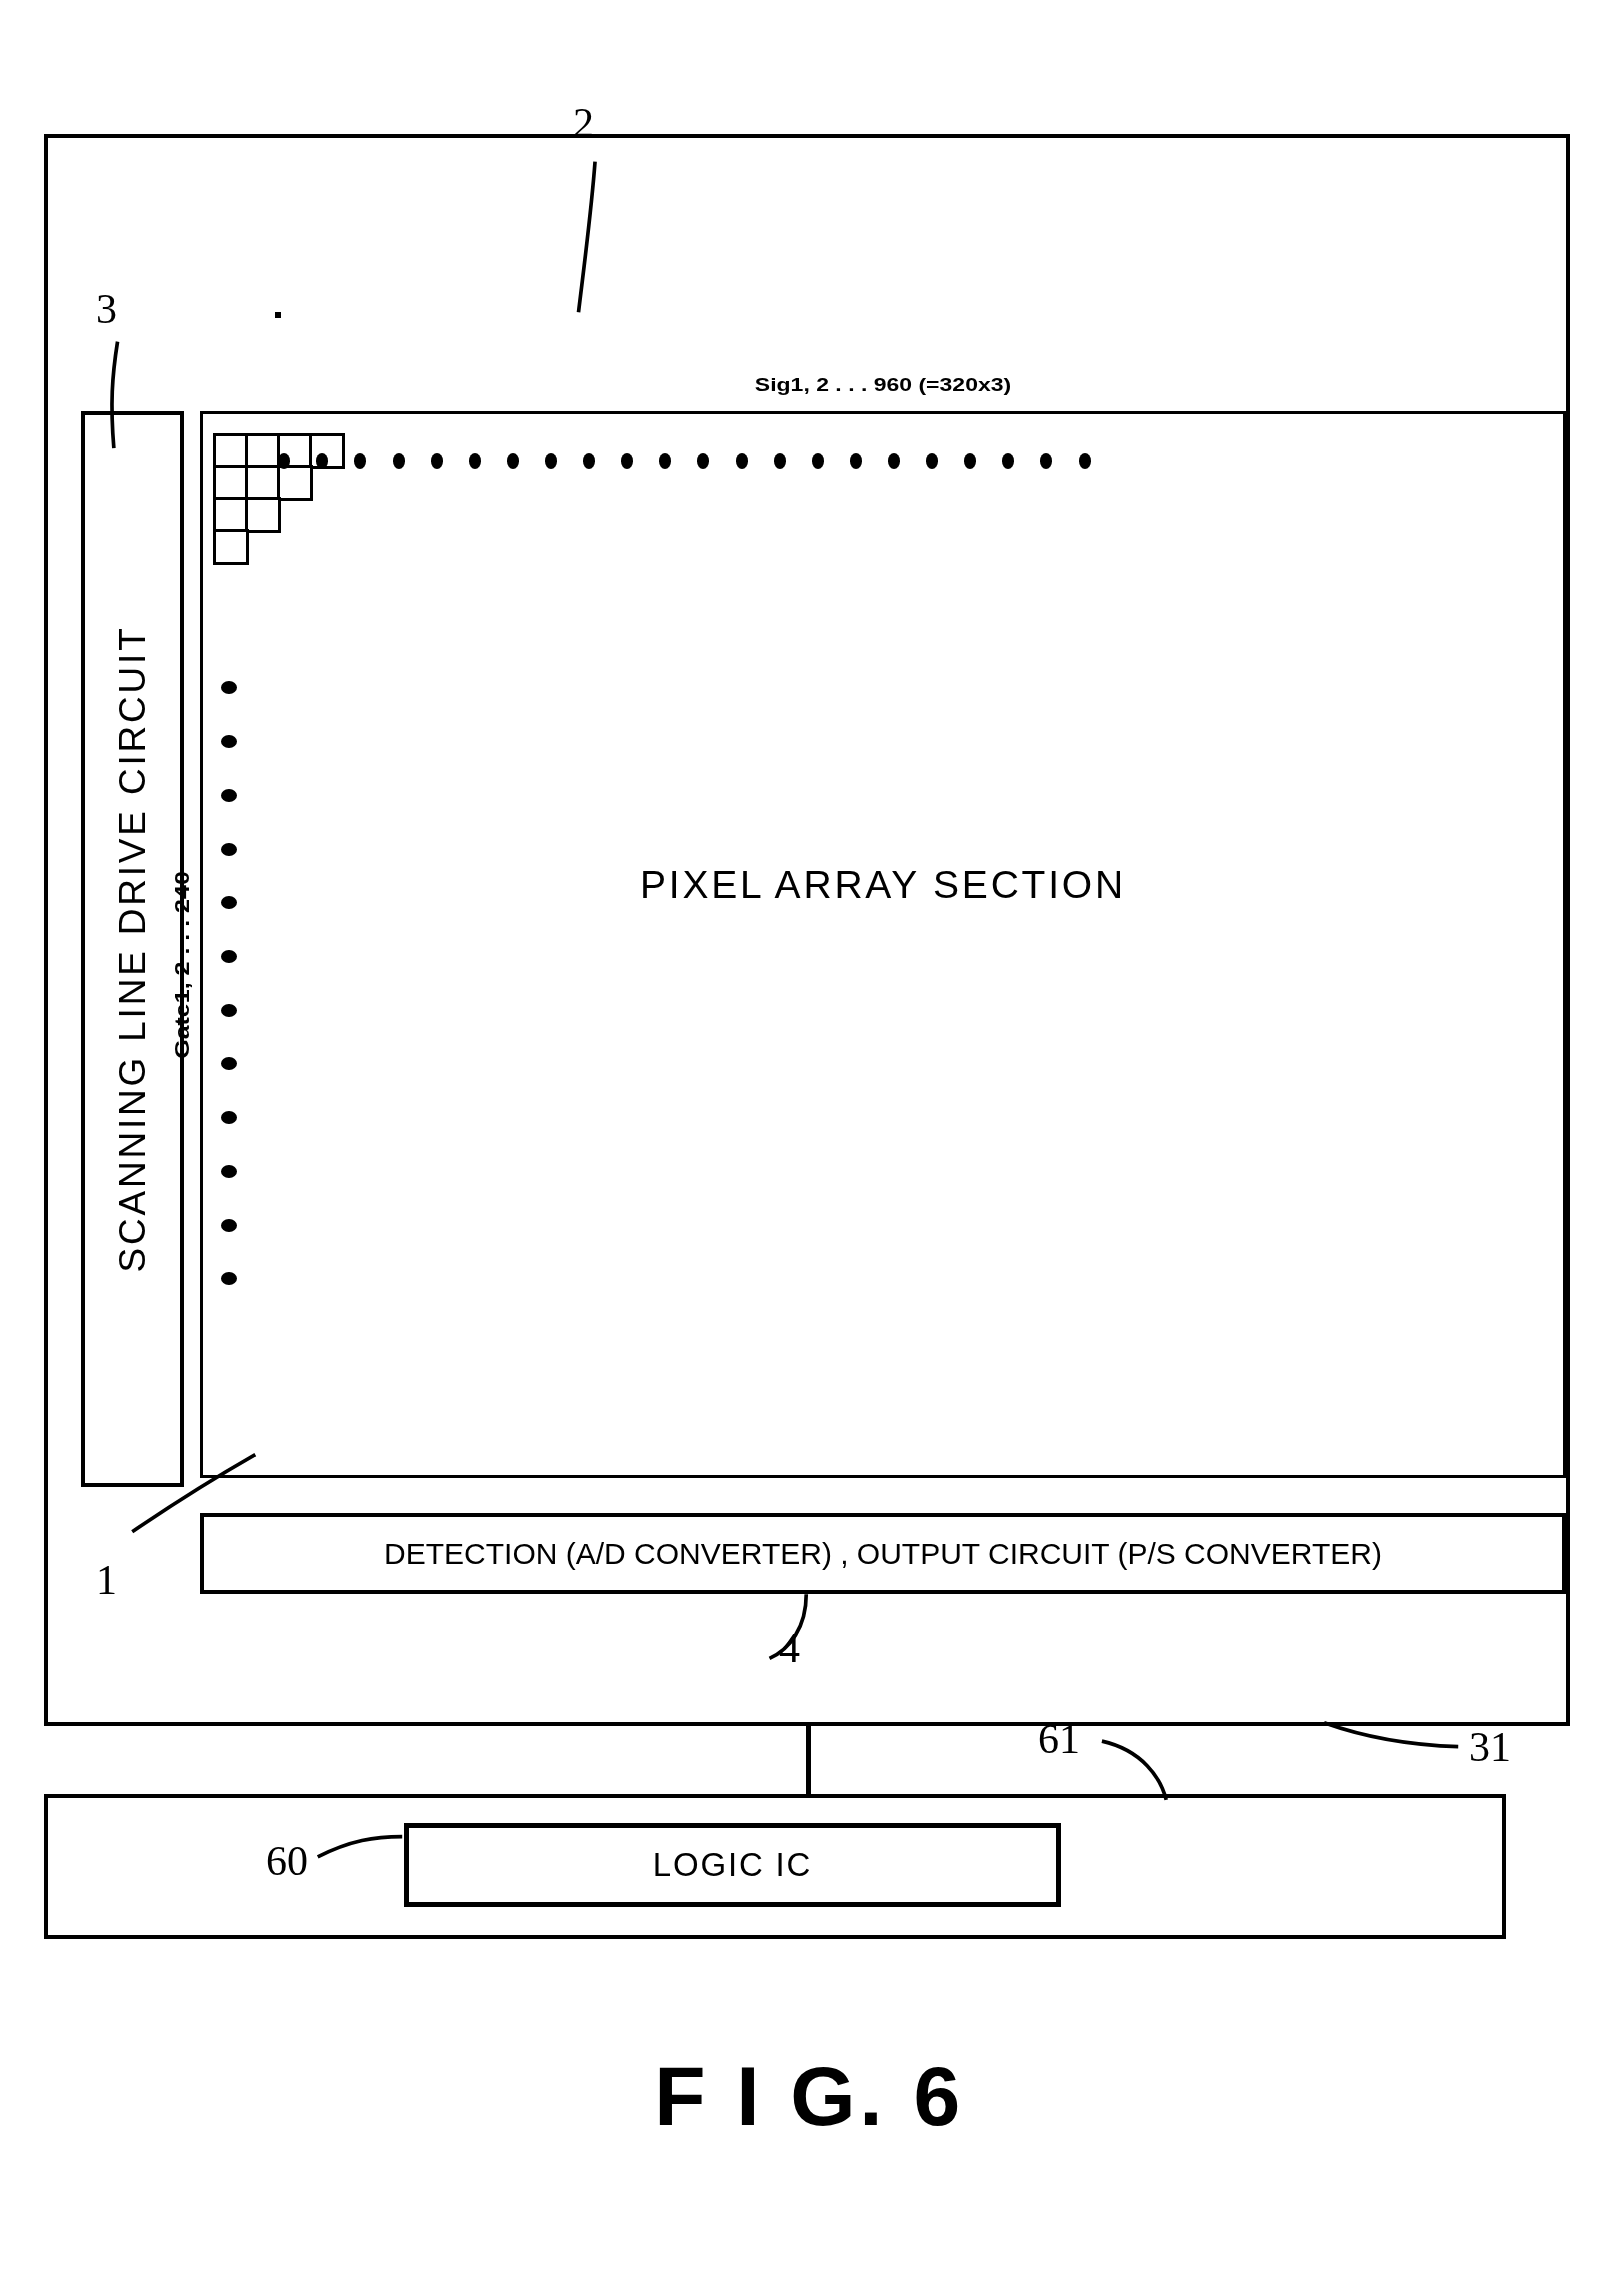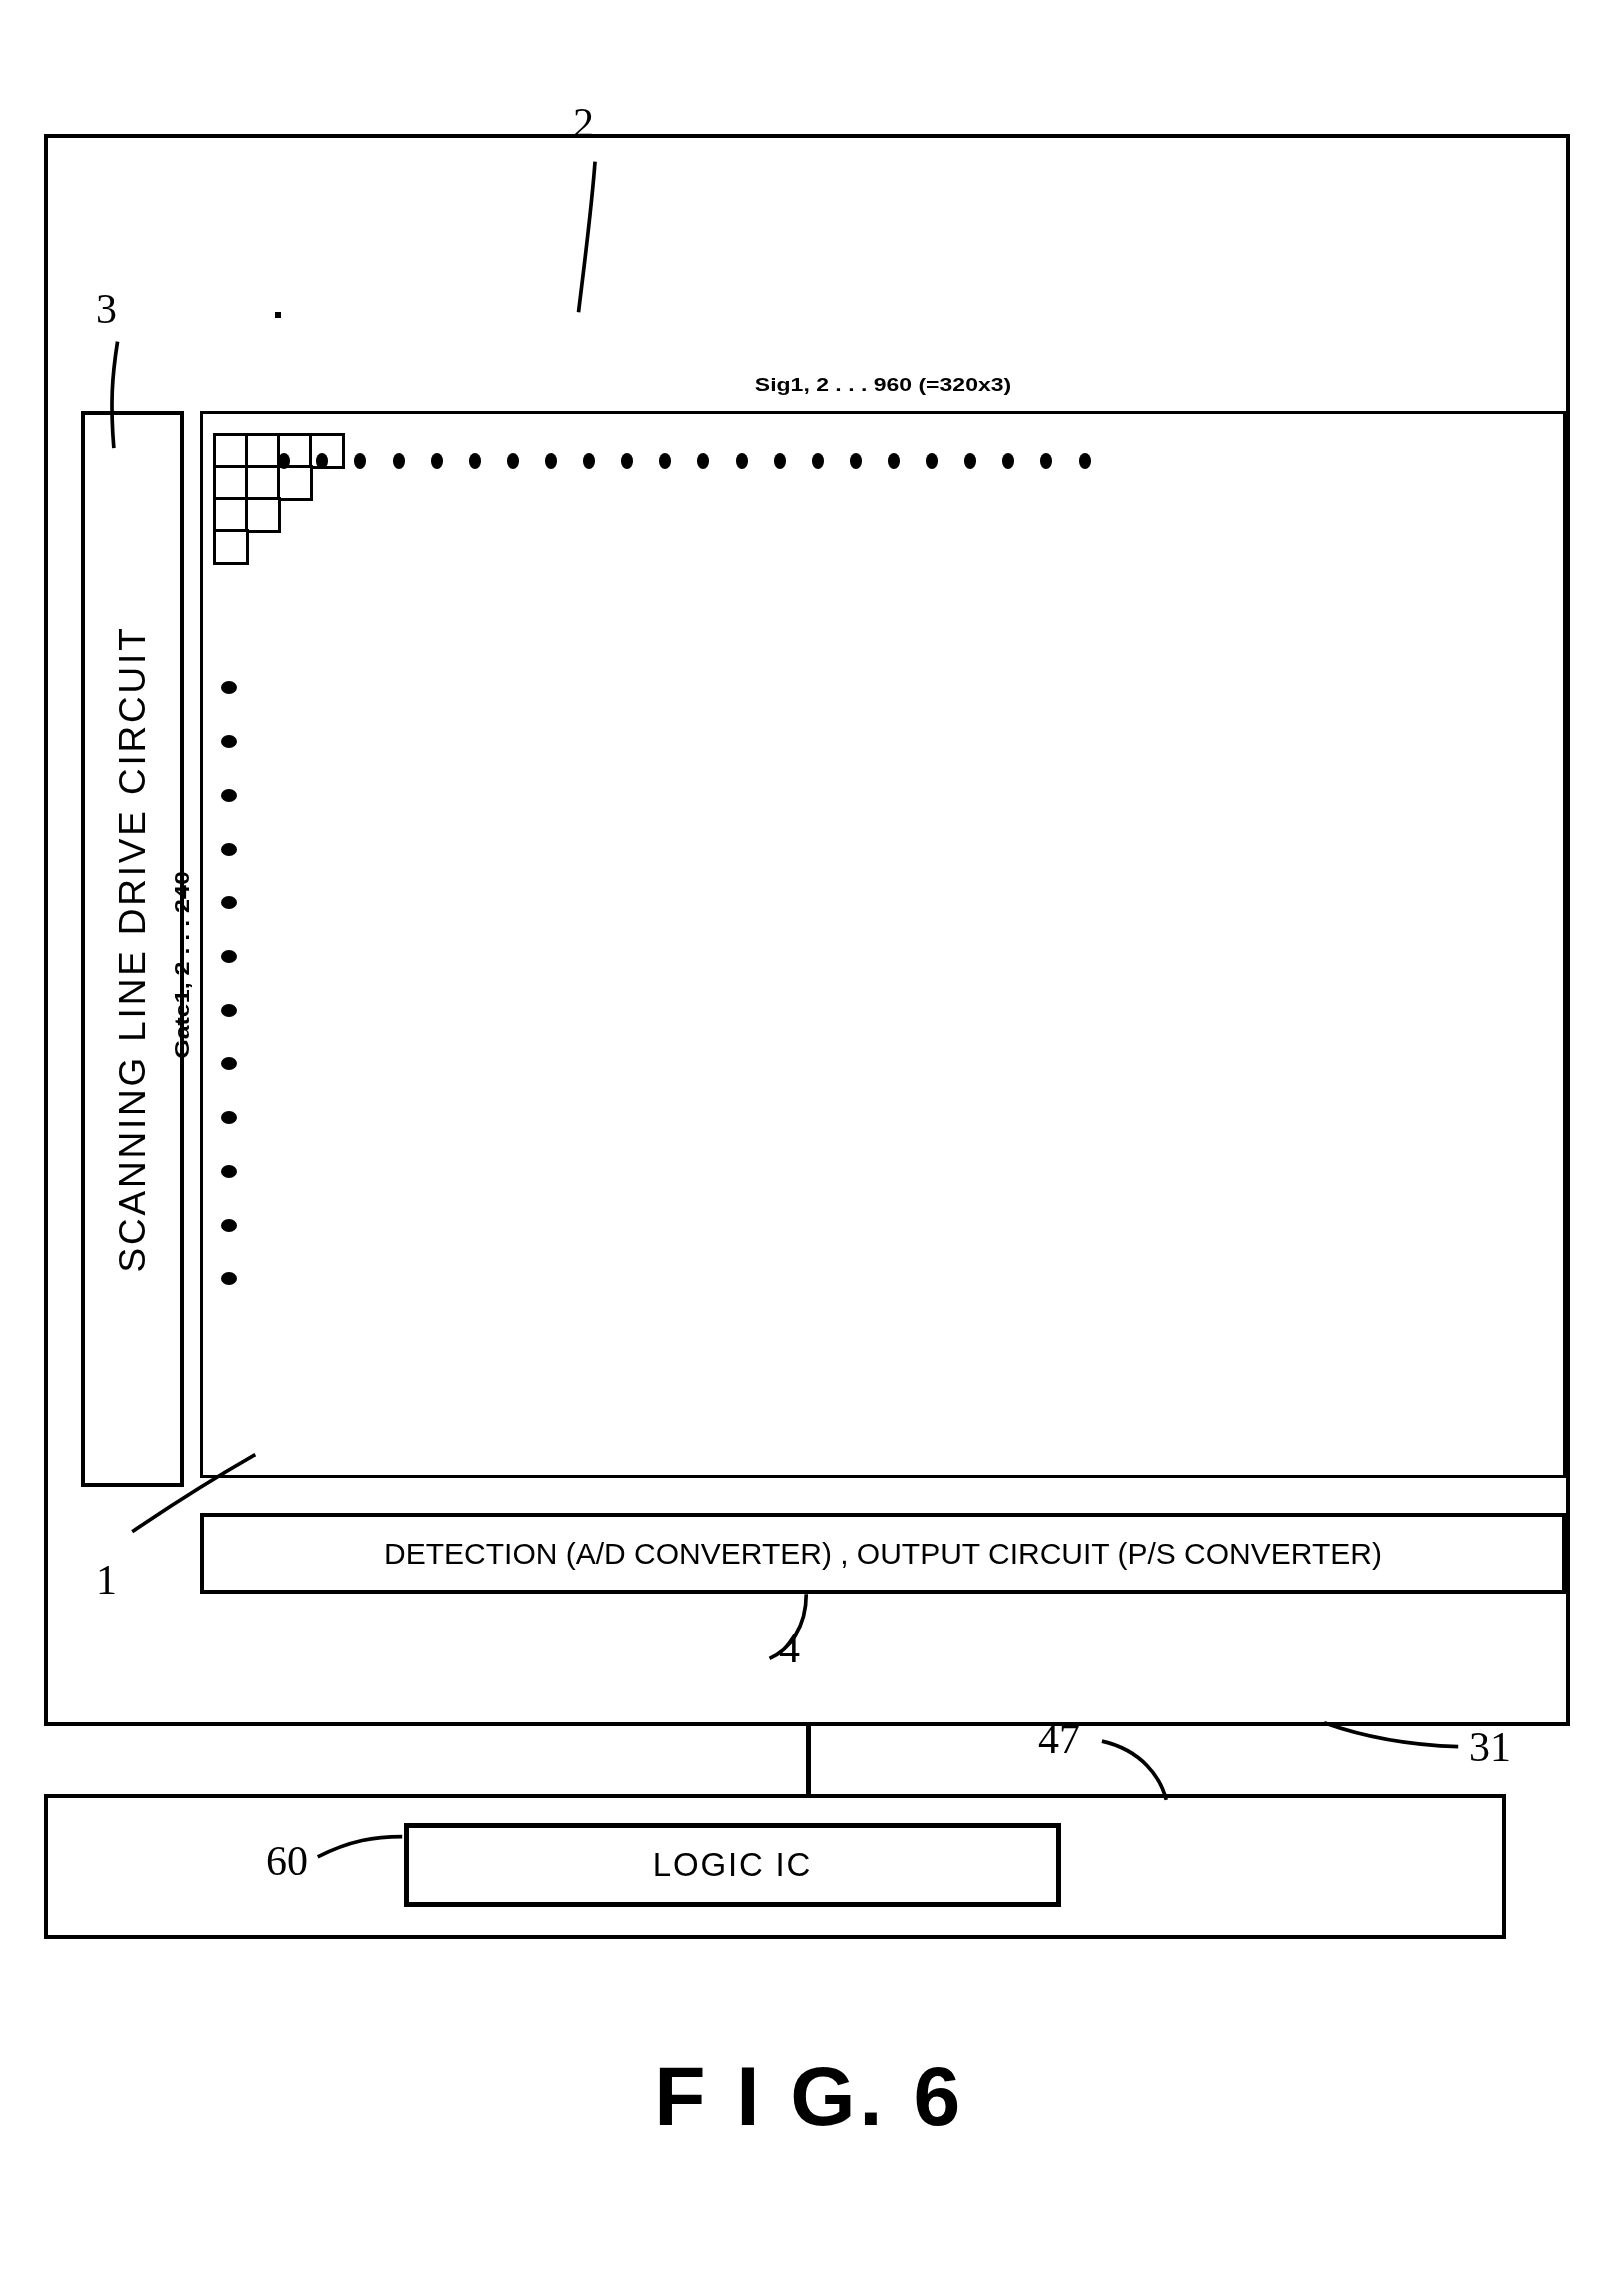--- a/index.html
+++ b/index.html
@@ -276,20 +276,21 @@
 
   <div class="box" id="scan-drive">
     <div class="vlabel">SCANNING LINE DRIVE CIRCUIT</div>
   </div>
 
   <div id="gate-caption">
     <span>Gate1, 2 . . . 240</span>
   </div>
 
   <div class="box" id="pixel-array"></div>
+  <div id="pixel-array-label">PIXEL   ARRAY   SECTION</div>
 
   <div id="pixel-grid">
       <div class="pcell" style="left: 0px; top: 0px;"></div>
       <div class="pcell" style="left: 32px; top: 0px;"></div>
       <div class="pcell" style="left: 64px; top: 0px;"></div>
       <div class="pcell" style="left: 96px; top: 0px;"></div>
       <div class="pcell" style="left: 0px; top: 32px;"></div>
       <div class="pcell" style="left: 32px; top: 32px;"></div>
       <div class="pcell" style="left: 64px; top: 32px;"></div>
       <div class="pcell" style="left: 0px; top: 64px;"></div>
@@ -308,21 +309,21 @@
     <div class="label">LOGIC  IC</div>
   </div>
   <div id="substrate-label">
   </div>
 
   <div class="ref" id="ref-2">2</div>
   <div class="ref" id="ref-3">3</div>
   <div class="ref" id="ref-1">1</div>
   <div class="ref" id="ref-4">4</div>
   <div class="ref" id="ref-31">31</div>
-  <div class="ref" id="ref-32">47</div>
+  <div class="ref" id="ref-32">61</div>
   <div class="ref" id="ref-33">60</div>
 
   <svg id="leaders" viewBox="0 0 1762 2485">
 
     <path d="M 648 176 C 644 230 636 290 630 340" fill="none" stroke="#000" stroke-width="4"></path>
 
     <path d="M 128 372 C 122 410 120 440 124 488" fill="none" stroke="#000" stroke-width="4"></path>
 
     <path d="M 144 1668 C 200 1630 250 1600 278 1584" fill="none" stroke="#000" stroke-width="4"></path>
 

